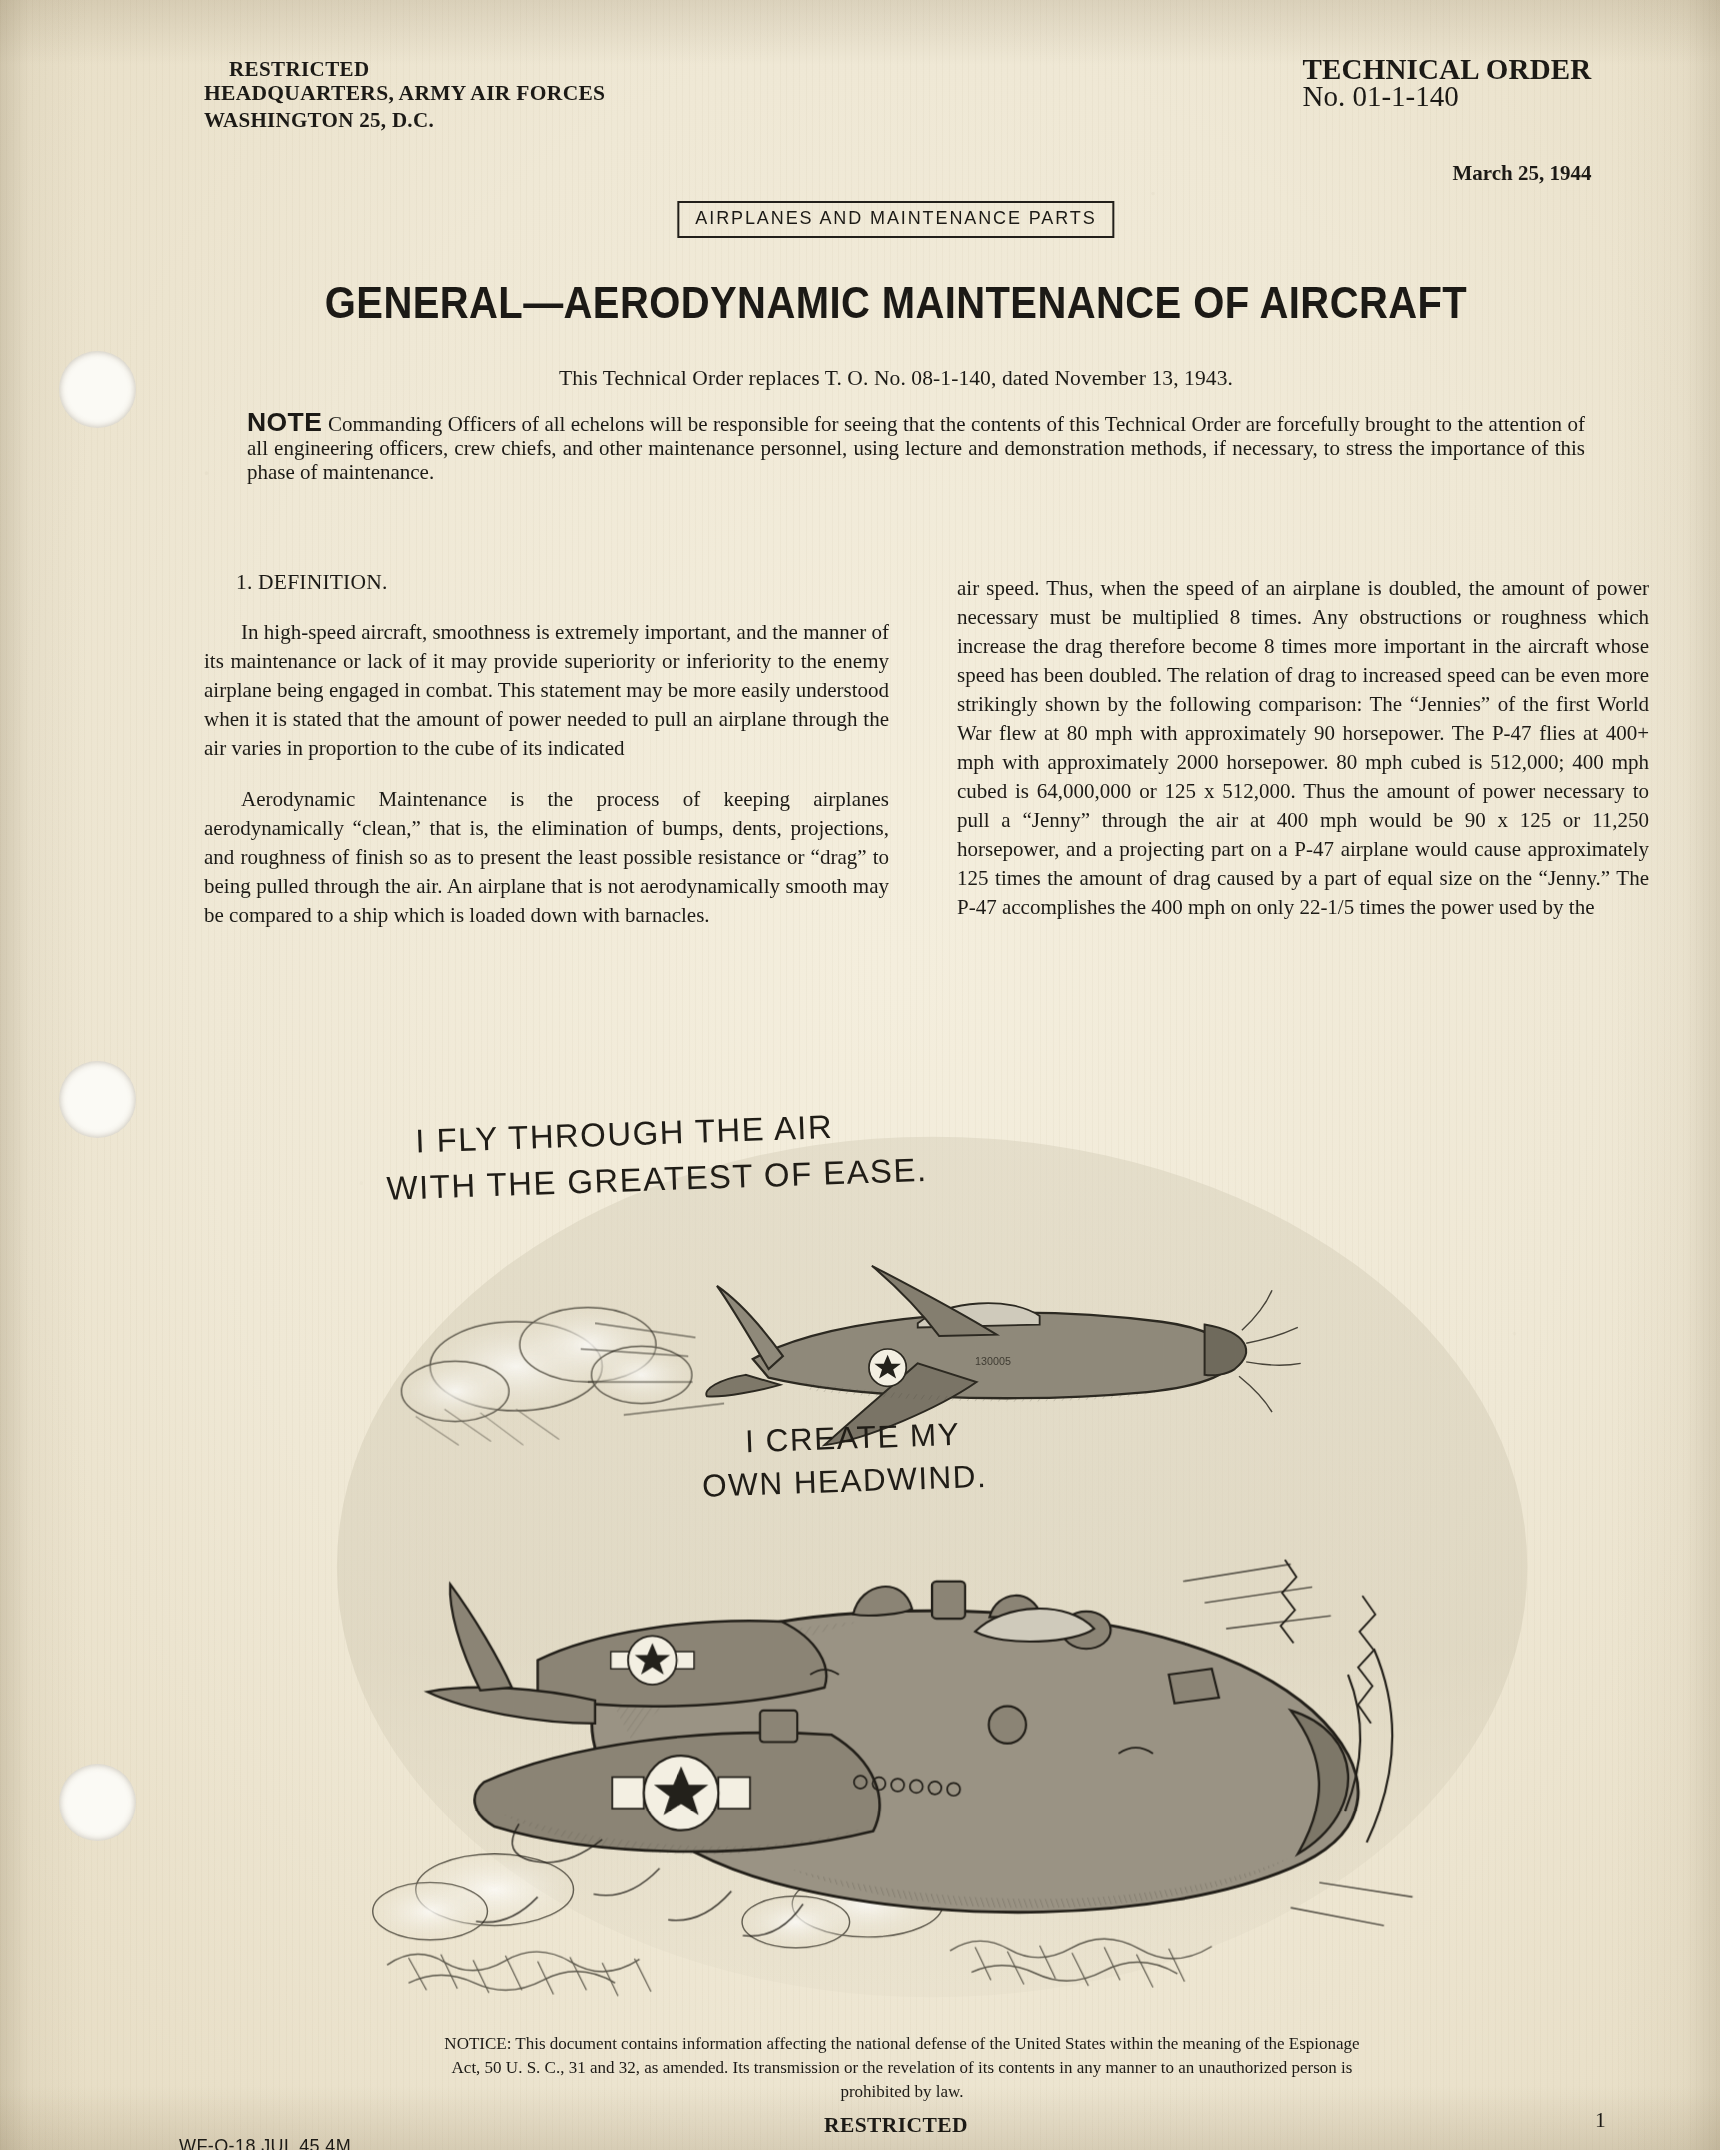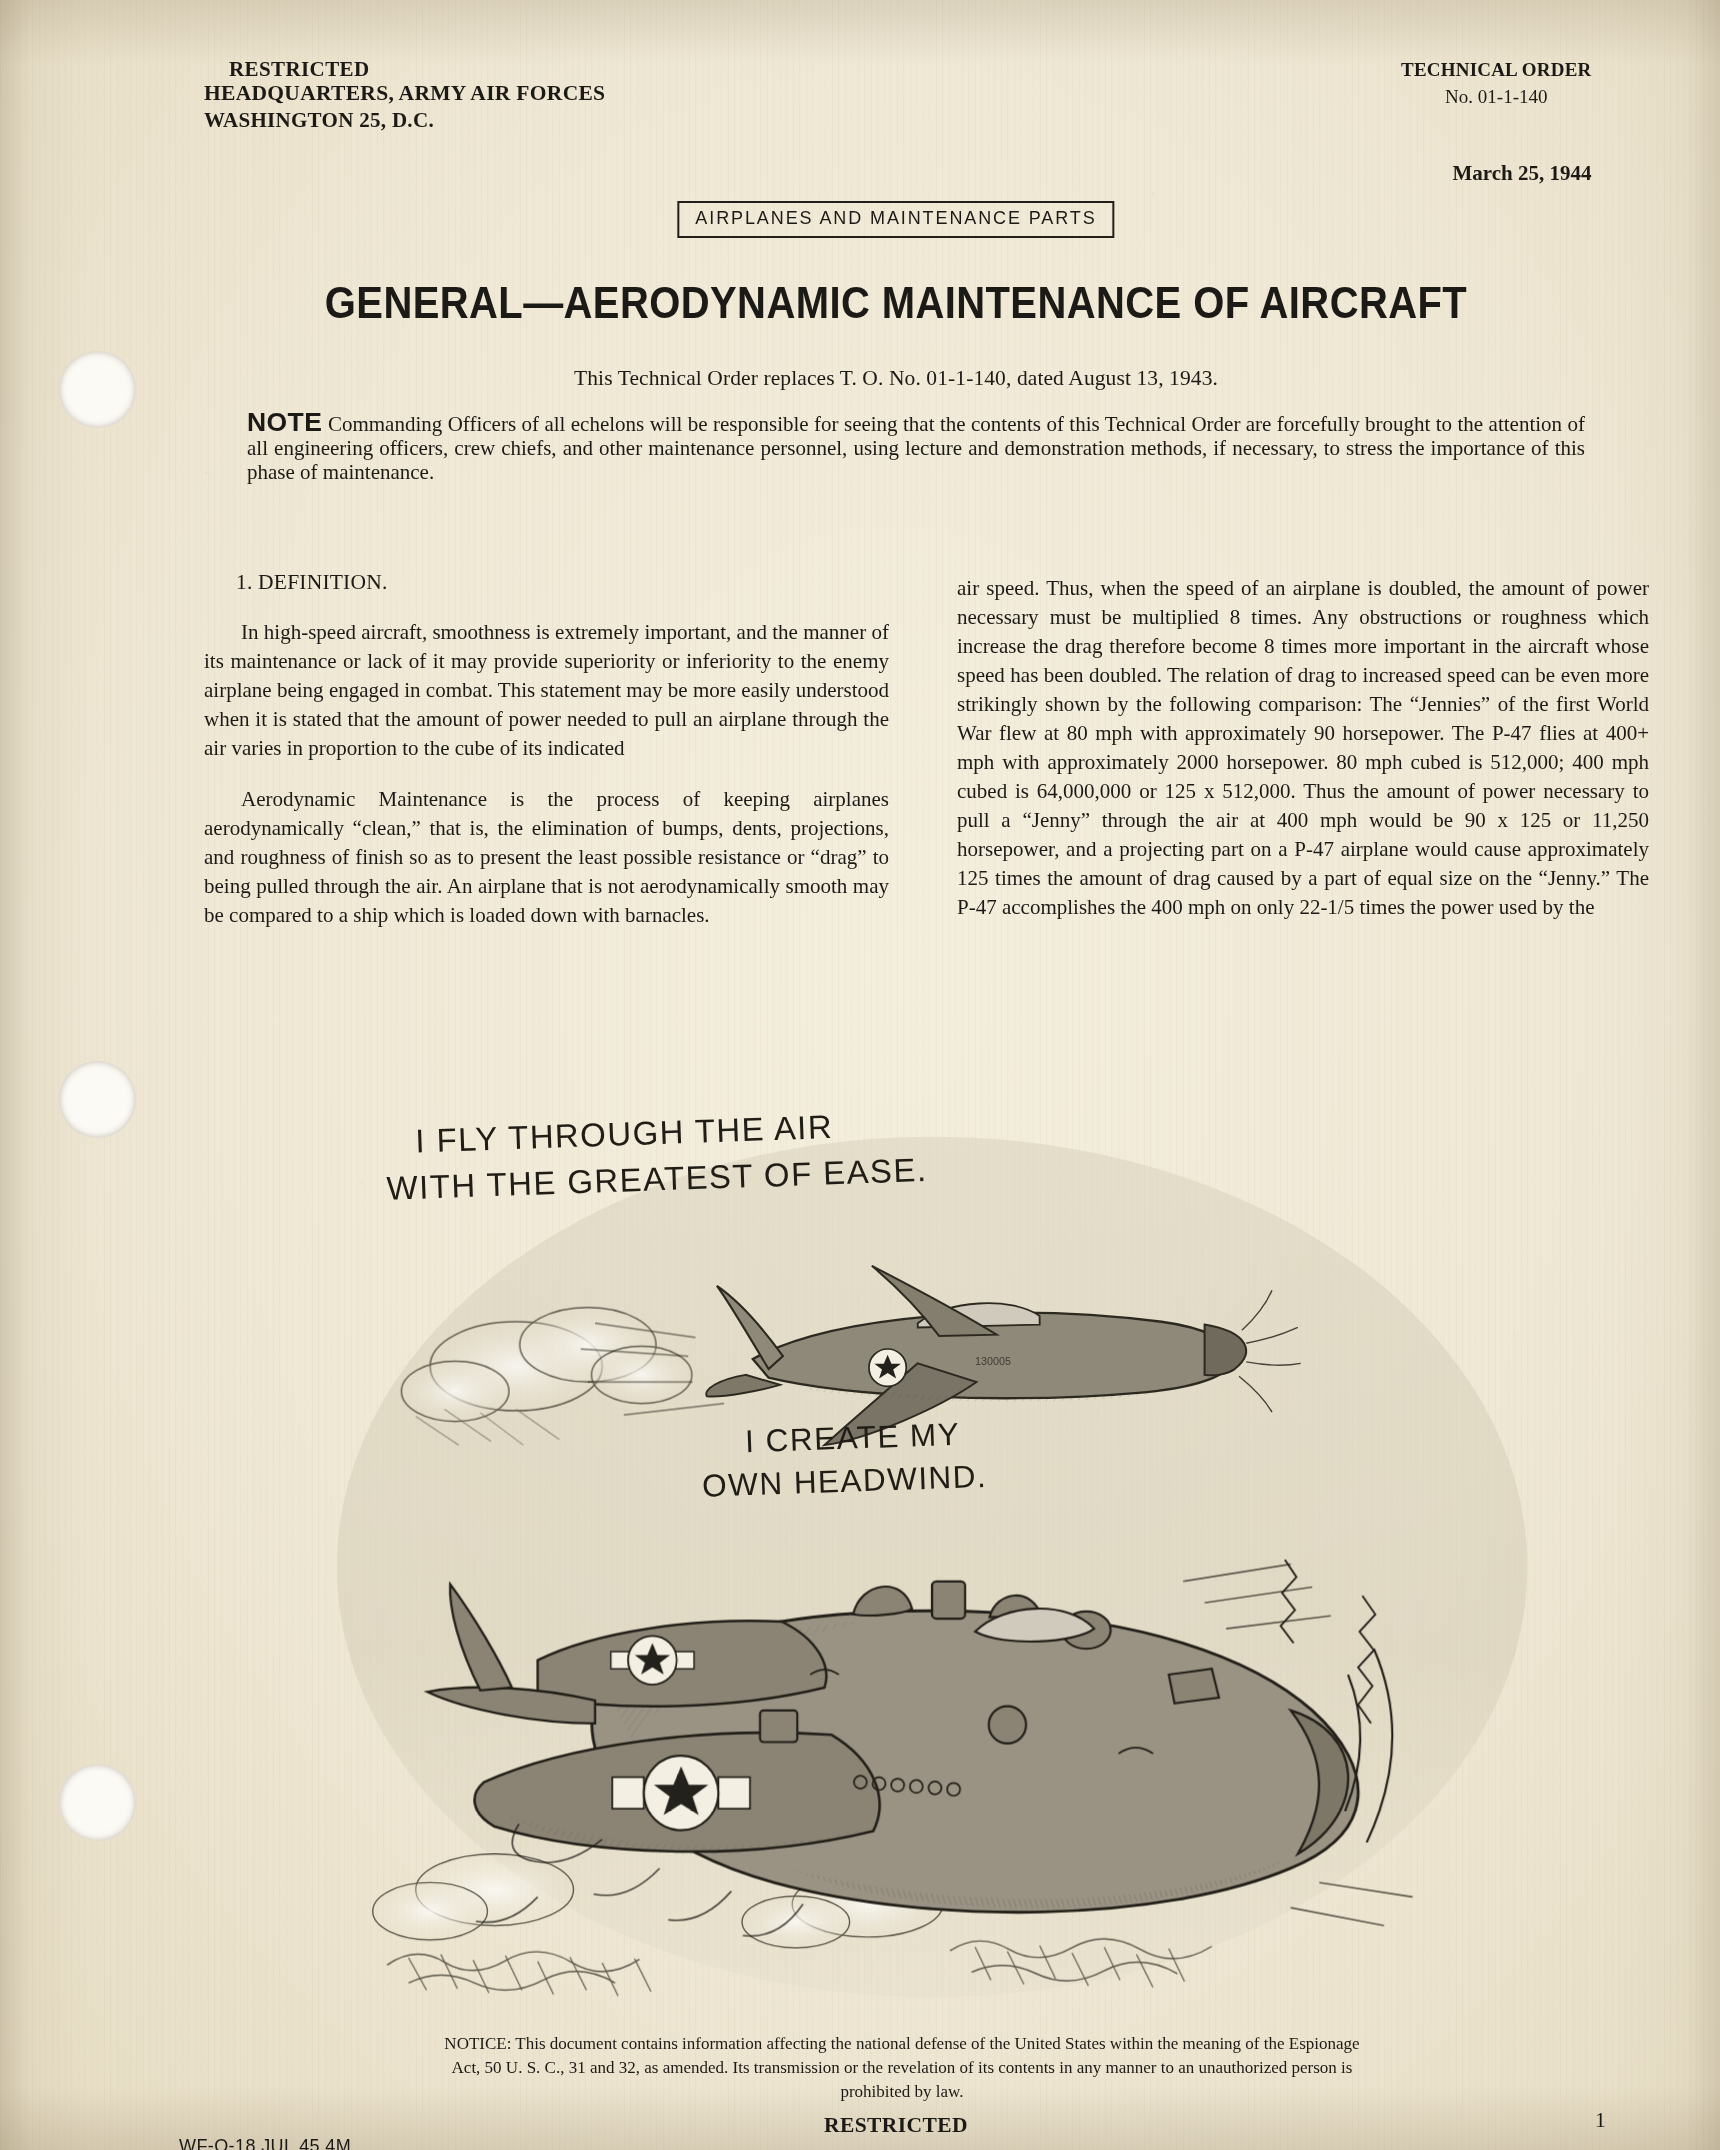--- a/index.html
+++ b/index.html
@@ -92,22 +92,22 @@
     font-size: 21.5px;
     line-height: 27px;
     letter-spacing: 0.3px;
     margin-top: 24px;
   }
   .hq .l2 { font-size: 21px; }
   .to-block {
     position: absolute;
     right: 21.5px;
     top: 0;
-    text-align: center;
-    font-size: 19px;
+    text-align: left;
+    font-size: 29px;
     line-height: 27px;
   }
   .to-block .t1 { font-weight: bold; letter-spacing: 0.2px; }
   .date {
     position: absolute;
     right: 21.5px;
     top: 161px;
     font-size: 21px;
     font-weight: bold;
   }
@@ -250,21 +250,21 @@
         <div class="t2">No. 01-1-140</div>
       </div>
     </div>
 
     <div class="date">March 25, 1944</div>
 
     <div class="cat-box">AIRPLANES AND MAINTENANCE PARTS</div>
 
     <div class="main-title">GENERAL—AERODYNAMIC MAINTENANCE OF AIRCRAFT</div>
 
-    <div class="replaces">This Technical Order replaces T. O. No. 01-1-140, dated August 13, 1943.</div>
+    <div class="replaces">This Technical Order replaces T. O. No. 08-1-140, dated November 13, 1943.</div>
 
     <div class="note-block">
       <span class="note-word">NOTE</span><span>Commanding Officers of all echelons will be responsible for seeing that the contents of this Technical Order are forcefully brought to the attention of all engineering officers, crew chiefs, and other maintenance personnel, using lecture and demonstration methods, if necessary, to stress the importance of this phase of maintenance.</span>
     </div>
 
     <div class="sec-title">1. DEFINITION.</div>
 
     <div class="col left">
       <p>In high-speed aircraft, smoothness is extremely important, and the manner of its maintenance or lack of it may provide superiority or inferiority to the enemy airplane being engaged in combat. This statement may be more easily understood when it is stated that the amount of power needed to pull an airplane through the air varies in proportion to the cube of its indicated</p>
       <p>Aerodynamic Maintenance is the process of keeping airplanes aerodynamically “clean,” that is, the elimination of bumps, dents, projections, and roughness of finish so as to present the least possible resistance or “drag” to being pulled through the air. An airplane that is not aerodynamically smooth may be compared to a ship which is loaded down with barnacles.</p>

